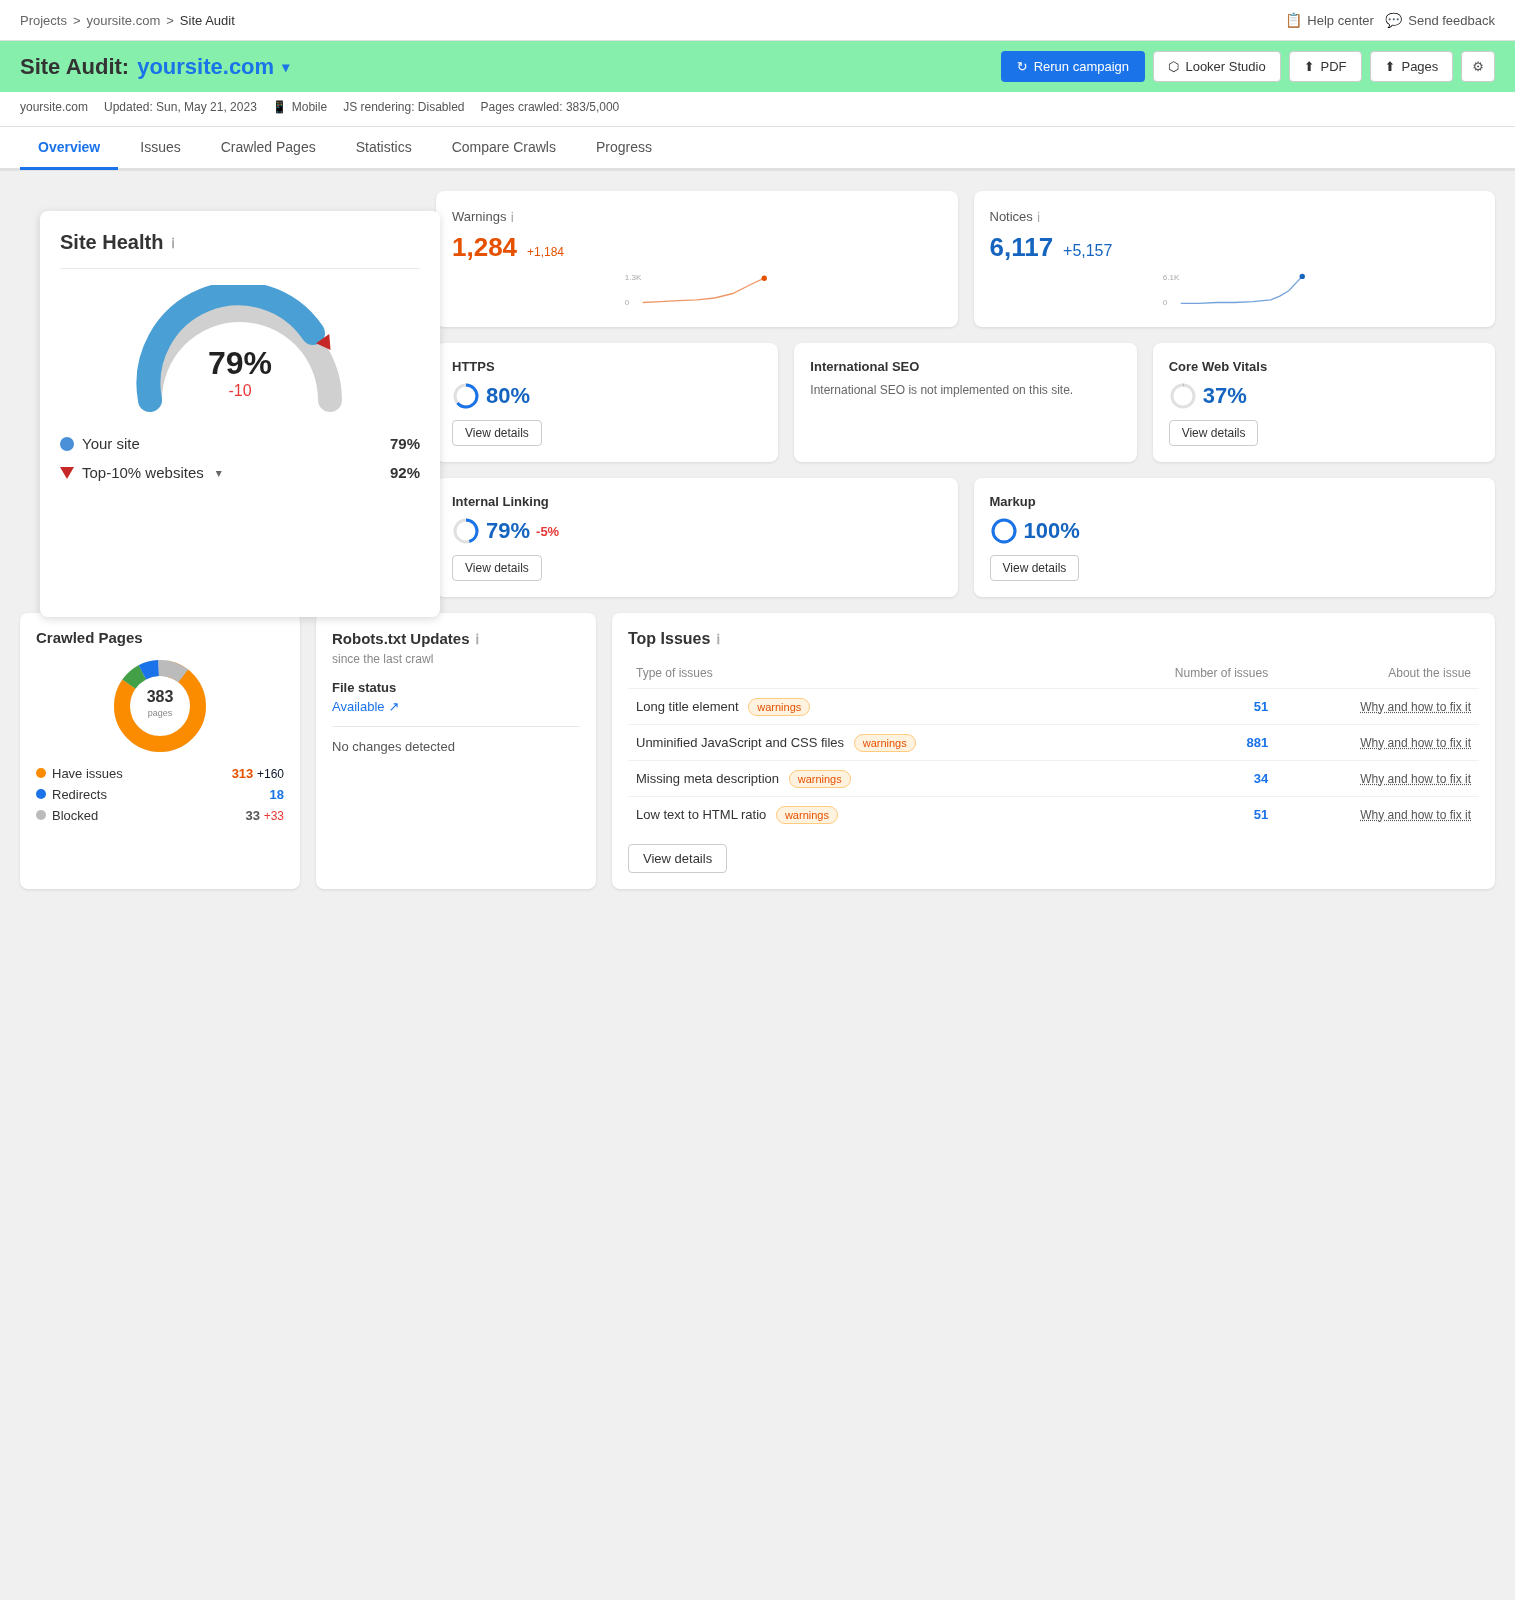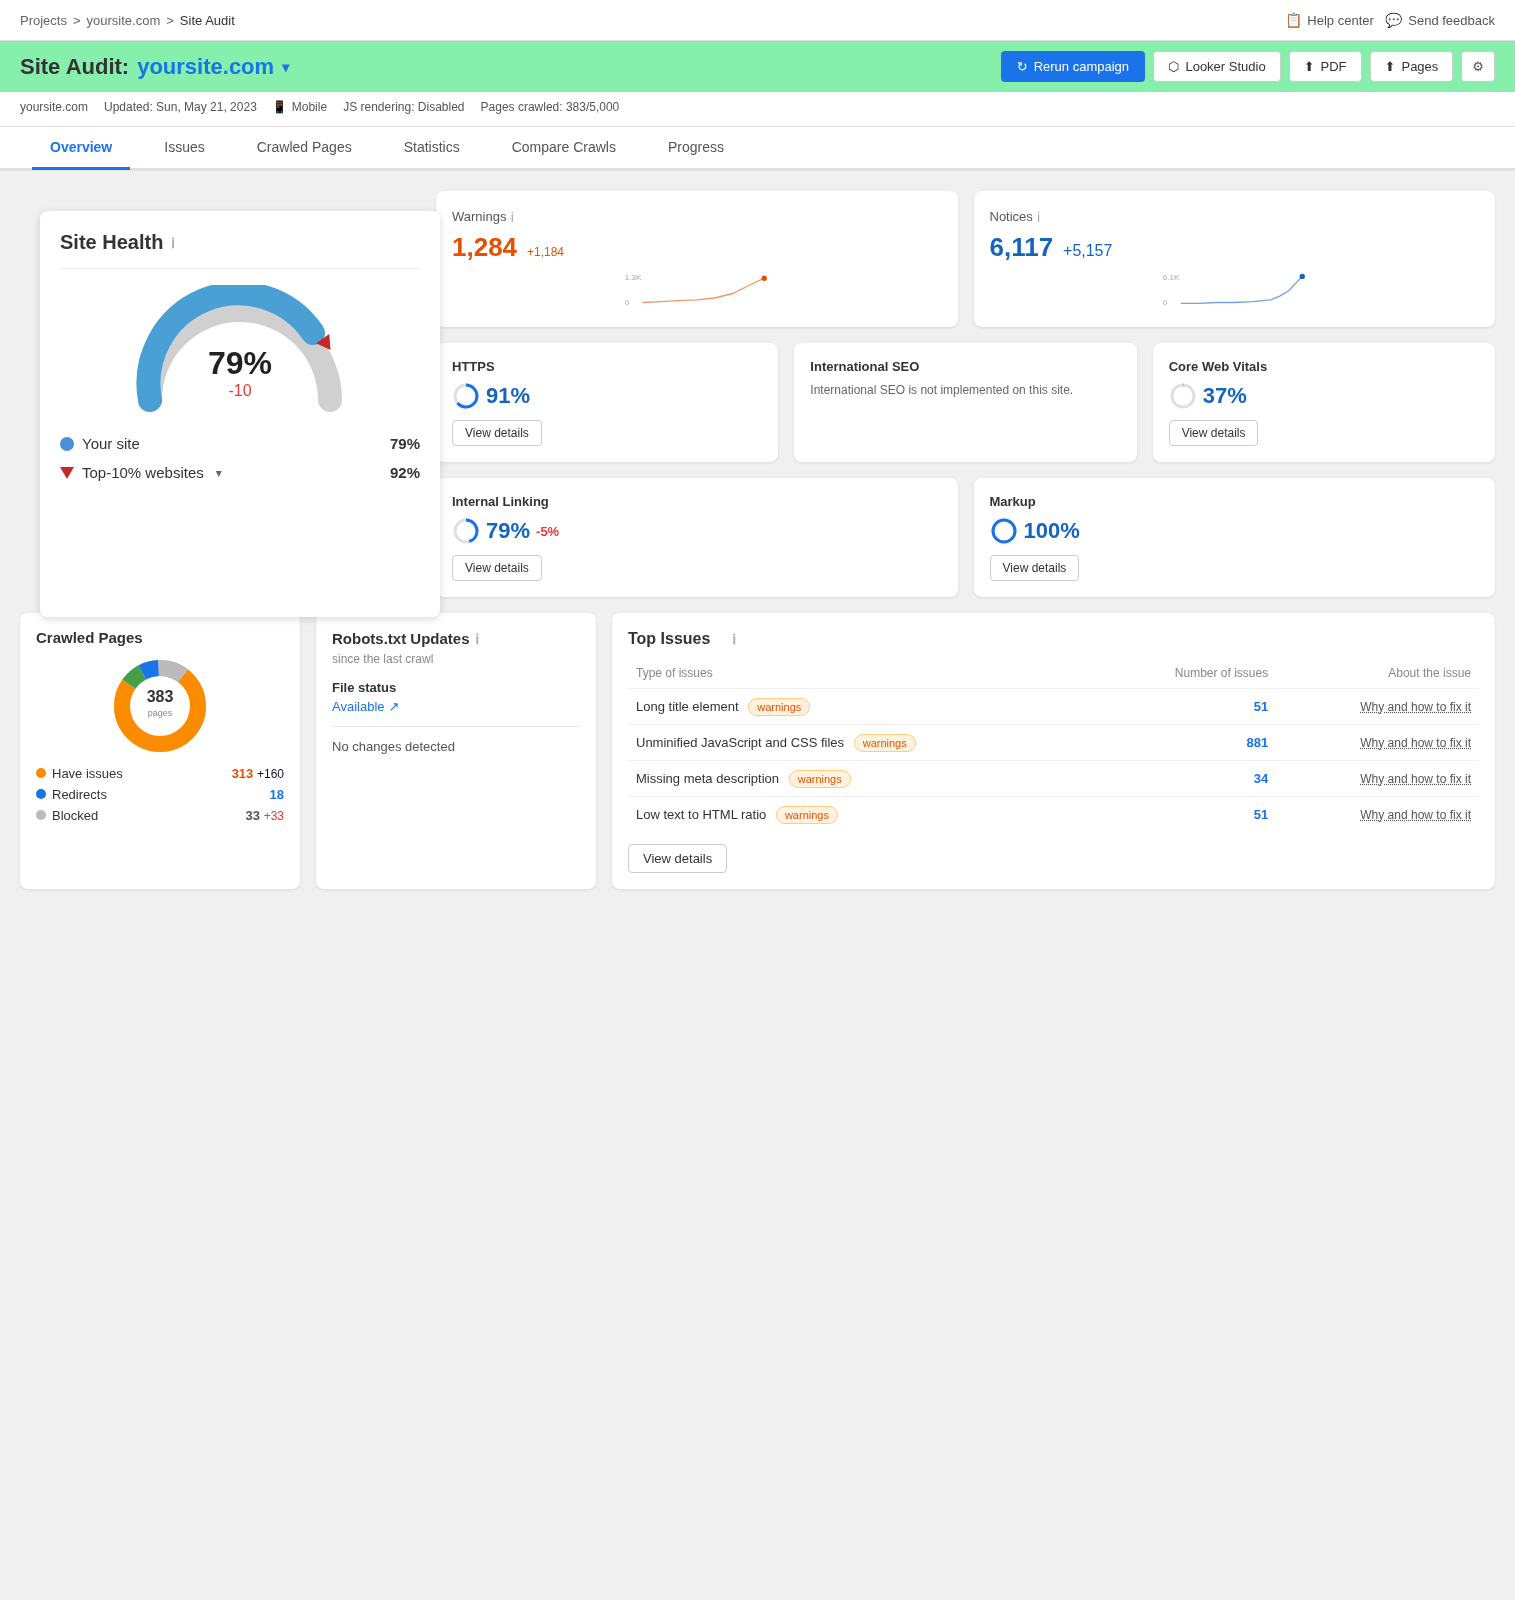--- a/index.html
+++ b/index.html
@@ -20,21 +20,21 @@
     .title-actions { display: flex; align-items: center; gap: 8px; }
     .btn-primary { background: #1a73e8; color: #fff; border: none; border-radius: 4px; padding: 8px 16px; font-size: 13px; cursor: pointer; display: flex; align-items: center; gap: 6px; font-weight: 500; }
     .btn-secondary { background: #fff; color: #333; border: 1px solid #ccc; border-radius: 4px; padding: 7px 14px; font-size: 13px; cursor: pointer; display: flex; align-items: center; gap: 6px; }
     .btn-icon { background: #fff; color: #555; border: 1px solid #ccc; border-radius: 4px; padding: 7px 10px; font-size: 13px; cursor: pointer; }
 
     
     .meta-bar { display: flex; align-items: center; gap: 16px; padding: 8px 20px 12px; background: #fff; font-size: 12px; color: #555; border-bottom: 1px solid #e0e0e0; }
     .meta-bar span { display: flex; align-items: center; gap: 4px; }
 
     
-    .nav-tabs { display: flex; align-items: center; gap: 16px; padding: 0 32px; background: #fff; border-bottom: 2px solid #e0e0e0; }
+    .nav-tabs { display: flex; align-items: center; gap: 4px; padding: 0 20px; background: #fff; border-bottom: 2px solid #e0e0e0; }
     .nav-tab { padding: 12px 18px; font-size: 14px; color: #555; cursor: pointer; border-bottom: 3px solid transparent; margin-bottom: -2px; white-space: nowrap; }
     .nav-tab.active { color: #1a73e8; border-bottom: 3px solid #1a73e8; font-weight: 600; }
 
     
     .main-content { padding: 20px; background: #f0f0f0; min-height: 100vh; position: relative; }
 
     
     .site-health-card { background: #fff; border-radius: 8px; padding: 20px; box-shadow: 0 2px 8px rgba(0,0,0,0.15); position: absolute; top: 20px; left: 20px; width: 400px; z-index: 10; }
     .site-health-title { font-size: 20px; font-weight: 700; display: flex; align-items: center; gap: 8px; padding-bottom: 14px; border-bottom: 1px solid #e8e8e8; margin-bottom: 16px; }
     .info-icon { color: #aaa; font-size: 14px; cursor: pointer; }
@@ -82,21 +82,21 @@
     .robots-card { background: #fff; border-radius: 8px; padding: 16px; box-shadow: 0 1px 3px rgba(0,0,0,0.1); }
     .robots-title { font-size: 15px; font-weight: 700; margin-bottom: 4px; display: flex; align-items: center; gap: 6px; }
     .since-text { font-size: 12px; color: #888; margin-bottom: 14px; }
     .file-status-title { font-size: 13px; font-weight: 600; margin-bottom: 4px; }
     .available-link { color: #1a73e8; font-size: 13px; text-decoration: none; display: flex; align-items: center; gap: 4px; cursor: pointer; }
     .divider { border: none; border-top: 1px solid #e8e8e8; margin: 12px 0; }
     .no-changes { font-size: 13px; color: #555; }
 
     
     .top-issues-card { background: #fff; border-radius: 8px; padding: 16px; box-shadow: 0 1px 3px rgba(0,0,0,0.1); }
-    .top-issues-header { display: flex; align-items: center; gap: 22px; font-size: 16px; font-weight: 700; margin-bottom: 14px; }
+    .top-issues-header { display: flex; align-items: center; gap: 6px; font-size: 16px; font-weight: 700; margin-bottom: 14px; }
     .issues-table { width: 100%; border-collapse: collapse; }
     .issues-table th { font-size: 12px; color: #888; font-weight: 500; text-align: left; padding: 4px 8px 8px; }
     .issues-table th.right { text-align: right; }
     .issues-table td { padding: 10px 8px; border-top: 1px solid #f0f0f0; font-size: 13px; vertical-align: middle; }
     .issues-table td.right { text-align: right; }
     .issues-table td.blue-num { color: #1a73e8; font-weight: 600; text-align: right; }
     .tag-warn { background: #fff3e0; color: #e65100; border: 1px solid #ffcc80; border-radius: 12px; padding: 2px 8px; font-size: 11px; margin-left: 6px; font-weight: 500; }
     .why-link { color: #555; font-size: 12px; text-decoration: underline dotted; cursor: pointer; }
     .view-details-btn { background: #fff; border: 1px solid #ccc; border-radius: 4px; padding: 6px 14px; font-size: 13px; cursor: pointer; margin-top: 12px; color: #333; }
 
@@ -271,21 +271,21 @@
 
       <div style="display:grid; grid-template-columns:1fr 1fr 1fr; gap:16px;">
 
         <div class="seo-card">
           <div class="seo-card-title">HTTPS</div>
           <div class="seo-score">
             <svg width="28" height="28" viewBox="0 0 28 28">
               <circle cx="14" cy="14" r="11" fill="none" stroke="#e0e0e0" stroke-width="3"></circle>
               <circle cx="14" cy="14" r="11" fill="none" stroke="#1a73e8" stroke-width="3" stroke-dasharray="69 100" stroke-dashoffset="25" transform="rotate(-90 14 14)"></circle>
             </svg>
-            <span>91%</span>
+            <span>80%</span>
           </div>
           <div style="margin-top:10px;">
             <button class="view-btn">View details</button>
           </div>
         </div>
 
         <div class="seo-card">
           <div class="seo-card-title">International SEO</div>
           <div class="seo-desc">International SEO is not implemented on this site.</div>
         </div>

